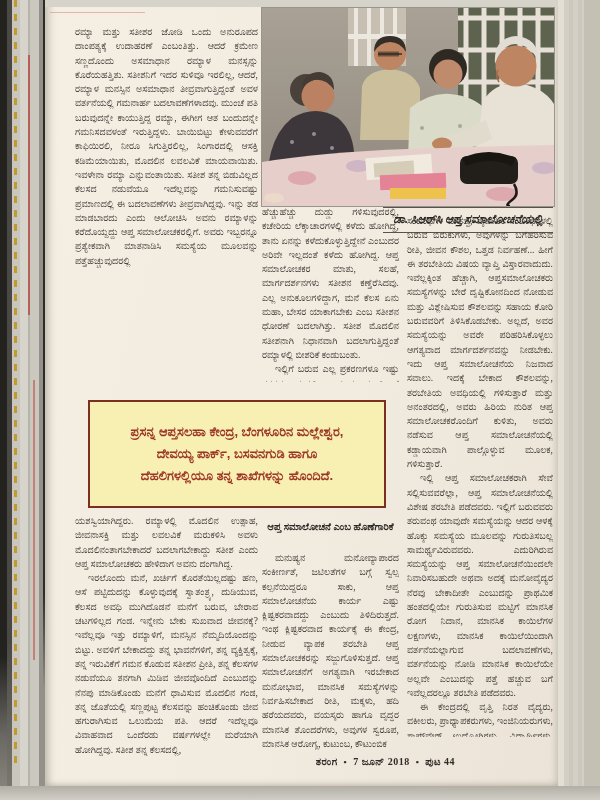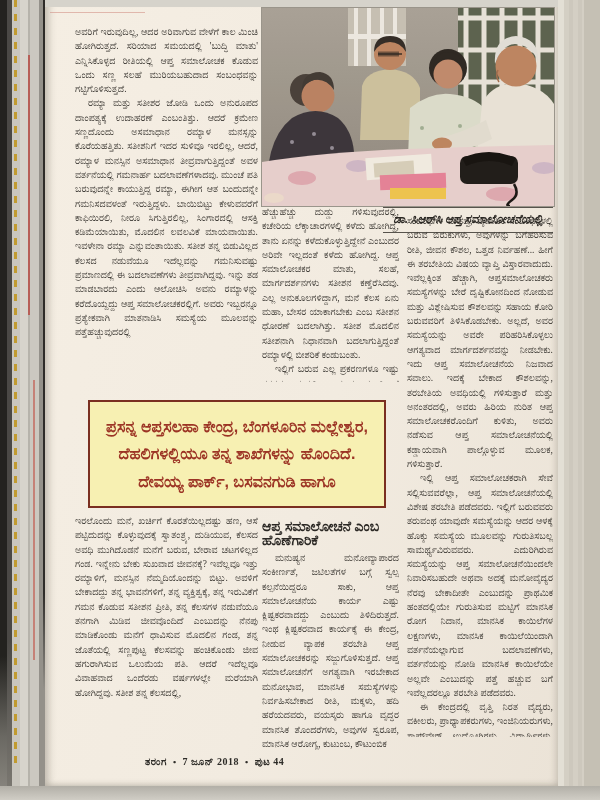--- a/index.html
+++ b/index.html
@@ -41,43 +41,43 @@
   
   .col{position:absolute;overflow:hidden;font-size:9.5px;line-height:14.3px;
        text-align:justify;color:#34312c;}
   .col p{margin:0;text-indent:13px;}
   .col p:first-child{text-indent:0;}
   .c1t{left:30px;top:25px;width:183px;height:373px;}
   .c2t{left:217px;top:205px;width:137px;height:177px;}
   .c3 {left:362px;top:214px;width:146px;height:523px;}
   .c1b{left:30px;top:514px;width:183px;height:243px;}
   .c2b{left:217px;top:514px;width:137px;height:236px;}
-  .subhead{font-weight:700;font-size:14px;line-height:14px;margin:6px 0 3px;
-           color:#2b2824;text-align:left;}
+  .subhead{font-weight:700;font-size:10px;line-height:14px;margin:6px 0 17px;
+           color:#2b2824;text-align:center;}
 
   
   .photo{position:absolute;left:217px;top:8px;width:292px;height:198px;
          outline:1px solid #9a958b;}
   .photo svg{display:block;}
 
   
   .caption{position:absolute;left:338px;top:207px;width:170px;height:24px;
            border-top:1px solid #57534c;border-bottom:1px solid #57534c;
            font-style:italic;font-weight:700;font-size:12px;line-height:22px;
            text-align:center;color:#2a2723;}
 
   
   .hbox{position:absolute;left:43px;top:400px;width:298px;height:108px;
         background:#f7f0b2;border:2px solid #7a2f20;box-sizing:border-box;
         display:flex;flex-direction:column;justify-content:center;
-        text-align:center;font-weight:700;font-size:16px;line-height:1.7;
+        text-align:center;font-weight:700;font-size:13px;line-height:1.7;
         color:#9c3425;font-family:"Liberation Sans","DejaVu Sans",sans-serif;}
 
   
-  .footer{position:absolute;left:100px;top:756px;width:310px;text-align:left;
+  .footer{position:absolute;left:100px;top:756px;width:310px;text-align:right;
           font-weight:700;font-size:10px;color:#2e2c28;letter-spacing:.5px;}
   .footer .dot{margin:0 6px;font-size:9px;}
 </style>
 </head>
 <body>
 
 <div class="scan">
 
   <div class="edge e-black"></div>
   <div class="edge e-dark2"></div>
@@ -92,21 +92,20 @@
 
   <div class="edge e-pr1"></div>
   <div class="edge e-pr2"></div>
   <div class="edge e-pr3"></div>
   <div class="edge e-pr4"></div>
 
   <div class="paper">
     <div class="pink-streak"></div>
 
     <div class="col c1t">
-        <p>ಅವರಿಗೆ ಇರುವುದಿಲ್ಲ, ಆದರ ಅರಿವಾಗುವ ವೇಳೆಗೆ ಕಾಲ ಮಿಂಚಿ ಹೋಗಿರುತ್ತದೆ. ಸರಿಯಾದ ಸಮಯದಲ್ಲಿ 'ಬುದ್ಧಿ ಮಾತು' ಎನ್ನಿಸಿಕೊಳ್ಳದ ರೀತಿಯಲ್ಲಿ ಆಪ್ತ ಸಮಾಲೋಚಕ ಕೊಡುವ ಒಂದು ಸಣ್ಣ ಸಲಹೆ ಮುರಿಯಬಹುದಾದ ಸಂಬಂಧವನ್ನು ಗಟ್ಟಿಗೊಳಿಸುತ್ತದೆ.</p>
         <p>ರಮ್ಯಾ ಮತ್ತು ಸತೀಶರ ಜೋಡಿ ಒಂದು ಅನುರೂಪದ ದಾಂಪತ್ಯಕ್ಕೆ ಉದಾಹರಣೆ ಎಂಬಂತಿತ್ತು. ಆದರೆ ಕ್ರಮೇಣ ಸಣ್ಣದೊಂದು ಅಸಮಾಧಾನ ರಮ್ಯಾಳ ಮನಸ್ಸನ್ನು ಕೊರೆಯಹತ್ತಿತು. ಸತೀಶನಿಗೆ ಇದರ ಸುಳಿವೂ ಇರಲಿಲ್ಲ, ಆದರೆ, ರಮ್ಯಾಳ ಮನಸ್ಸಿನ ಅಸಮಾಧಾನ ತೀವ್ರವಾಗುತ್ತಿದ್ದಂತೆ ಅವಳ ವರ್ತನೆಯಲ್ಲಿ ಗಮನಾರ್ಹ ಬದಲಾವಣೆಗಳಾದವು. ಮುಂಚೆ ಪತಿ ಬರುವುದನ್ನೇ ಕಾಯುತ್ತಿದ್ದ ರಮ್ಯಾ, ಈಗೀಗ ಆತ ಬಂದುದನ್ನೇ ಗಮನಿಸದವಳಂತೆ ಇರುತ್ತಿದ್ದಳು. ಬಾಯಿಬಿಟ್ಟು ಕೇಳುವವರೆಗೆ ಕಾಫಿಯಿರಲಿ, ನೀರೂ ಸಿಗುತ್ತಿರಲಿಲ್ಲ, ಸಿಂಗಾರದಲ್ಲಿ ಆಸಕ್ತಿ ಕಡಿಮೆಯಾಯಿತು, ಮೊದಲಿನ ಲವಲವಿಕೆ ಮಾಯವಾಯಿತು. ಇವಳೇನಾ ರಮ್ಯಾ ಎನ್ನುವಂತಾಯಿತು. ಸತೀಶ ತನ್ನ ಬಿಡುವಿಲ್ಲದ ಕೆಲಸದ ನಡುವೆಯೂ ಇದೆಲ್ಲವನ್ನು ಗಮನಿಸುವಷ್ಟು ಪ್ರಮಾಣದಲ್ಲಿ ಈ ಬದಲಾವಣೆಗಳು ತೀವ್ರವಾಗಿದ್ದವು. ಇನ್ನು ತಡ ಮಾಡಬಾರದು ಎಂದು ಆಲೋಚಿಸಿ ಅವನು ರಮ್ಯಾಳನ್ನು ಕರೆದೊಯ್ದದ್ದು ಆಪ್ತ ಸಮಾಲೋಚಕರಲ್ಲಿಗೆ. ಅವರು ಇಬ್ಬರನ್ನೂ ಪ್ರತ್ಯೇಕವಾಗಿ ಮಾತನಾಡಿಸಿ ಸಮಸ್ಯೆಯ ಮೂಲವನ್ನು ಪತ್ತೆಹಚ್ಚುವುದರಲ್ಲಿ</p>
       </div>
 
     <div class="photo">
       <svg viewBox="0 0 292 198" width="292" height="198" preserveAspectRatio="none">
         <defs>
           <linearGradient id="wall" x1="0" y1="0" x2="0" y2="1">
             <stop offset="0" stop-color="#a7a39b"></stop>
               <stop offset="1" stop-color="#8d8981"></stop>
           </linearGradient>
@@ -204,25 +203,26 @@
       </div>
 
     <div class="col c3">
         <p>ಸಂಬಂಧಗಳ ಮಹತ್ವ, ವೈವಾಹಿಕ ಸಂಬಂಧಗಳಲ್ಲಿ ಬರುವ ಬಿರುಕುಗಳು, ಅವುಗಳನ್ನು ಬಗೆಹರಿಸುವ ರೀತಿ, ಜೀವನ ಕೌಶಲ, ಒತ್ತಡ ನಿರ್ವಹಣೆ... ಹೀಗೆ ಈ ತರಬೇತಿಯ ವಿಷಯ ವ್ಯಾಪ್ತಿ ವಿಸ್ತಾರವಾದುದು. ಇವೆಲ್ಲಕ್ಕಿಂತ ಹೆಚ್ಚಾಗಿ, ಆಪ್ತಸಮಾಲೋಚಕರು ಸಮಸ್ಯೆಗಳನ್ನು ಬೇರೆ ದೃಷ್ಟಿಕೋನದಿಂದ ನೋಡುವ ಮತ್ತು ವಿಶ್ಲೇಷಿಸುವ ಕೌಶಲವನ್ನು ಸಹಾಯ ಕೋರಿ ಬರುವವರಿಗೆ ತಿಳಿಸಿಕೊಡಬೇಕು. ಅಲ್ಲದೆ, ಅವರ ಸಮಸ್ಯೆಯನ್ನು ಅವರೇ ಪರಿಹರಿಸಿಕೊಳ್ಳಲು ಆಗತ್ಯವಾದ ಮಾರ್ಗದರ್ಶನವನ್ನು ನೀಡಬೇಕು. ಇದು ಆಪ್ತ ಸಮಾಲೋಚನೆಯ ನಿಜವಾದ ಸವಾಲು. ಇದಕ್ಕೆ ಬೇಕಾದ ಕೌಶಲವನ್ನು, ತರಬೇತಿಯ ಅವಧಿಯಲ್ಲಿ ಗಳಿಸುತ್ತಾರೆ ಮತ್ತು ಅನಂತರದಲ್ಲಿ, ಅವರು ಹಿರಿಯ ನುರಿತ ಆಪ್ತ ಸಮಾಲೋಚಕರೊಂದಿಗೆ ಕುಳಿತು, ಅವರು ನಡೆಸುವ ಆಪ್ತ ಸಮಾಲೋಚನೆಯಲ್ಲಿ ಕಡ್ಡಾಯವಾಗಿ ಪಾಲ್ಗೊಳ್ಳುವ ಮೂಲಕ, ಗಳಿಸುತ್ತಾರೆ.</p>
         <p>ಇಲ್ಲಿ ಆಪ್ತ ಸಮಾಲೋಚಕರಾಗಿ ಸೇವೆ ಸಲ್ಲಿಸುವವರೆಲ್ಲಾ, ಆಪ್ತ ಸಮಾಲೋಚನೆಯಲ್ಲಿ ವಿಶೇಷ ತರಬೇತಿ ಪಡೆದವರು. ಇಲ್ಲಿಗೆ ಬರುವವರು ತರುವಂಥ ಯಾವುದೇ ಸಮಸ್ಯೆಯನ್ನು ಆದರ ಆಳಕ್ಕೆ ಹೊಕ್ಕು ಸಮಸ್ಯೆಯ ಮೂಲವನ್ನು ಗುರುತಿಸಬಲ್ಲ ಸಾಮರ್ಥ್ಯವಿರುವವರು. ಎದುರಿಗಿರುವ ಸಮಸ್ಯೆಯನ್ನು ಆಪ್ತ ಸಮಾಲೋಚನೆಯಿಂದಲೇ ನಿವಾರಿಸಬಹುದೇ ಅಥವಾ ಅದಕ್ಕೆ ಮನೋವೈದ್ಯರ ನೆರವು ಬೇಕಾದೀತೇ ಎಂಬುದನ್ನು ಪ್ರಾಥಮಿಕ ಹಂತದಲ್ಲಿಯೇ ಗುರುತಿಸುವ ಮಟ್ಟಿಗೆ ಮಾನಸಿಕ ರೋಗ ನಿದಾನ, ಮಾನಸಿಕ ಕಾಯಿಲೆಗಳ ಲಕ್ಷಣಗಳು, ಮಾನಸಿಕ ಕಾಯಿಲೆಯಿಂದಾಗಿ ವರ್ತನೆಯಲ್ಲಾಗುವ ಬದಲಾವಣೆಗಳು, ವರ್ತನೆಯನ್ನು ನೋಡಿ ಮಾನಸಿಕ ಕಾಯಿಲೆಯೇ ಅಲ್ಲವೇ ಎಂಬುದನ್ನು ಪತ್ತೆ ಹಚ್ಚುವ ಬಗೆ ಇವೆಲ್ಲದರಲ್ಲೂ ತರಬೇತಿ ಪಡೆದವರು.</p>
         <p>ಈ ಕೇಂದ್ರದಲ್ಲಿ ವೃತ್ತಿ ನಿರತ ವೈದ್ಯರು, ವಕೀಲರು, ಪ್ರಾಧ್ಯಾಪಕರುಗಳು, ಇಂಜಿನಿಯರುಗಳು, ಸಾಫ್ಟ್‌ವೇರ್ ಉದ್ಯೋಗಿಗಳು, ವಿದ್ಯಾರ್ಥಿಗಳು, ವಿವಿಧ ಹುದ್ದೆಗಳಲ್ಲಿದ್ದು ನಿವೃತ್ತರಾಗಿರುವವರು, ಗೃಹಿಣಿಯರು.. ಹೀಗೆ ಎಲ್ಲ ಬಗೆಯ ಉದ್ಯೋಗಗಳಲ್ಲಿ ಇರುವವರು, ಎಲ್ಲ ವಯೋಮಾನದವರು ತರಬೇತಿ ಪಡೆದಿದ್ದಾರೆ.</p>
       </div>
 
     <div class="hbox">
       <div>ಪ್ರಸನ್ನ ಆಪ್ತಸಲಹಾ ಕೇಂದ್ರ, ಬೆಂಗಳೂರಿನ ಮಲ್ಲೇಶ್ವರ,</div>
+      <div>ದೇವಯ್ಯ ಪಾರ್ಕ್, ಬಸವನಗುಡಿ ಹಾಗೂ</div>
       <div>ದೆಹಲಿಗಳಲ್ಲಿಯೂ ತನ್ನ ಶಾಖೆಗಳನ್ನು ಹೊಂದಿದೆ.</div>
-      <div>ದೇವಯ್ಯ ಪಾರ್ಕ್, ಬಸವನಗುಡಿ ಹಾಗೂ</div>
     </div>
 
     <div class="col c1b">
+        <p>ಯಶಸ್ವಿಯಾಗಿದ್ದರು. ರಮ್ಯಾಳಲ್ಲಿ ಮೊದಲಿನ ಉತ್ಸಾಹ, ಜೀವನಾಸಕ್ತಿ ಮತ್ತು ಲವಲವಿಕೆ ಮರುಕಳಿಸಿ ಅವಳು ಮೊದಲಿನಂತಾಗಬೇಕಾದರೆ ಬದಲಾಗಬೇಕಾದ್ದು ಸತೀಶ ಎಂದು ಆಪ್ತ ಸಮಾಲೋಚಕರು ಹೇಳಿದಾಗ ಅವನು ದಂಗಾಗಿದ್ದ.</p>
         <p>ಇರಲೊಂದು ಮನೆ, ಖರ್ಚಿಗೆ ಕೊರತೆಯಿಲ್ಲದಷ್ಟು ಹಣ, ಆಸೆ ಪಟ್ಟಿದುದನ್ನು ಕೊಳ್ಳುವುದಕ್ಕೆ ಸ್ವಾತಂತ್ರ್ಯ, ದುಡಿಯುವ, ಕೆಲಸದ ಅವಧಿ ಮುಗಿದೊಡನೆ ಮನೆಗೆ ಬರುವ, ಬೇರಾವ ಚಟಗಳಿಲ್ಲದ ಗಂಡ. ಇನ್ನೇನು ಬೇಕು ಸುಖವಾದ ಜೀವನಕ್ಕೆ? ಇವೆಲ್ಲವೂ ಇತ್ತು ರಮ್ಯಾಳಿಗೆ, ಮನಸ್ಸಿನ ನೆಮ್ಮದಿಯೊಂದನ್ನು ಬಿಟ್ಟು. ಅವಳಿಗೆ ಬೇಕಾದದ್ದು ತನ್ನ ಭಾವನೆಗಳಿಗೆ, ತನ್ನ ವ್ಯಕ್ತಿತ್ವಕ್ಕೆ, ತನ್ನ ಇರುವಿಕೆಗೆ ಗಮನ ಕೊಡುವ ಸತೀಶನ ಪ್ರೀತಿ, ತನ್ನ ಕೆಲಸಗಳ ನಡುವೆಯೂ ತನಗಾಗಿ ಮಿಡಿವ ಜೀವವೊಂದಿದೆ ಎಂಬುದನ್ನು ನೆನಪು ಮಾಡಿಕೊಂಡು ಮನೆಗೆ ಧಾವಿಸುವ ಮೊದಲಿನ ಗಂಡ, ತನ್ನ ಜೊತೆಯಲ್ಲಿ ಸಣ್ಣಪುಟ್ಟ ಕೆಲಸವನ್ನು ಹಂಚಿಕೊಂಡು ಜೀವ ಹಗುರಾಗಿಸುವ ಒಲುಮೆಯ ಪತಿ. ಆದರೆ ಇದೆಲ್ಲವೂ ವಿವಾಹವಾದ ಒಂದೆರಡು ವರ್ಷಗಳಲ್ಲೇ ಮರೆಯಾಗಿ ಹೋಗಿದ್ದವು. ಸತೀಶ ತನ್ನ ಕೆಲಸದಲ್ಲಿ,</p>
       </div>
 
     <div class="col c2b">
       <h3 class="subhead">ಆಪ್ತ ಸಮಾಲೋಚನೆ ಎಂಬ ಹೊಣೆಗಾರಿಕೆ</h3>
       <p>ಮನುಷ್ಯನ ಮನೋವ್ಯಾಪಾರದ ಸಂಕೀರ್ಣತೆ, ಜಟಿಲತೆಗಳ ಬಗ್ಗೆ ಸ್ವಲ್ಪ ಕಲ್ಪನೆಯಿದ್ದರೂ ಸಾಕು, ಆಪ್ತ ಸಮಾಲೋಚನೆಯ ಕಾರ್ಯ ಎಷ್ಟು ಕ್ಲಿಷ್ಟಕರವಾದದ್ದು ಎಂಬುದು ತಿಳಿದಿರುತ್ತದೆ. ಇಂಥ ಕ್ಲಿಷ್ಟಕರವಾದ ಕಾರ್ಯಕ್ಕೆ ಈ ಕೇಂದ್ರ, ನೀಡುವ ವ್ಯಾಪಕ ತರಬೇತಿ ಆಪ್ತ ಸಮಾಲೋಚಕರನ್ನು ಸಜ್ಜುಗೊಳಿಸುತ್ತದೆ. ಆಪ್ತ ಸಮಾಲೋಚನೆಗೆ ಅಗತ್ಯವಾಗಿ ಇರಬೇಕಾದ ಮನೋಭಾವ, ಮಾನಸಿಕ ಸಮಸ್ಯೆಗಳನ್ನು ನಿರ್ವಹಿಸಬೇಕಾದ ರೀತಿ, ಮಕ್ಕಳು, ಹದಿ ಹರೆಯದವರು, ವಯಸ್ಕರು ಹಾಗೂ ವೃದ್ಧರ ಮಾನಸಿಕ ತೊಂದರೆಗಳು, ಅವುಗಳ ಸ್ವರೂಪ, ಮಾನಸಿಕ ಆರೋಗ್ಯ, ಕುಟುಂಬ, ಕೌಟುಂಬಿಕ</p>
     </div>
 
     <div class="footer">
       <span>ತರಂಗ</span><span class="dot">•</span><span>7 ಜೂನ್ 2018</span><span class="dot">•</span><span>ಪುಟ 44</span>

